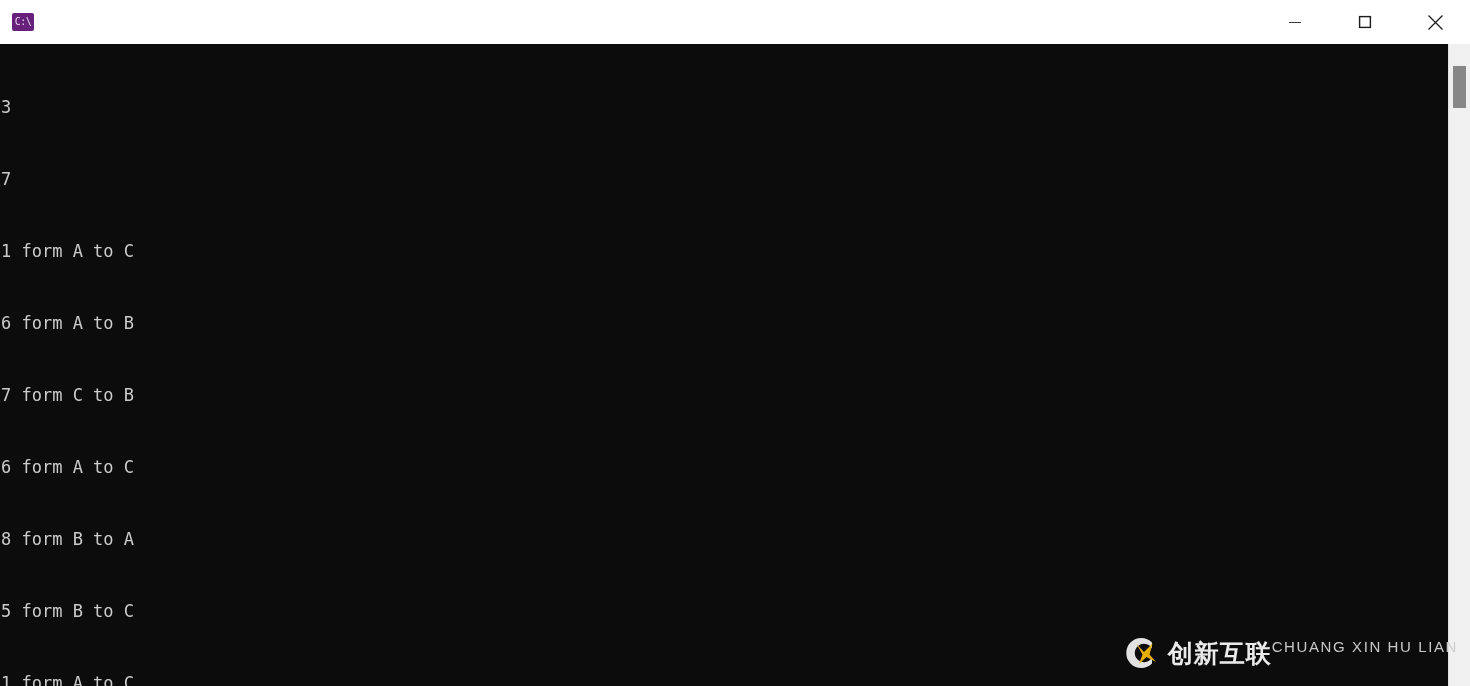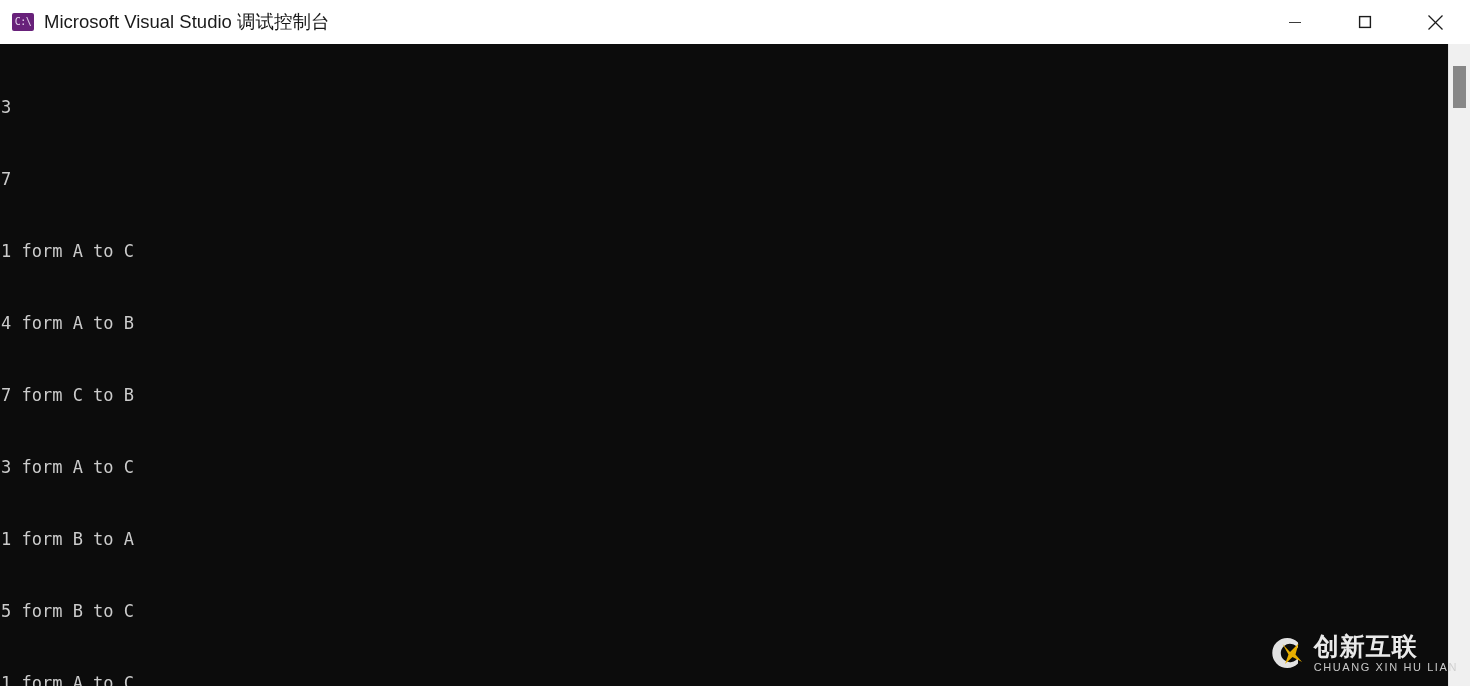--- a/index.html
+++ b/index.html
@@ -160,52 +160,51 @@
     user-select: none;
   }
   .wm-logo {
     width: 40px;
     height: 40px;
     flex: 0 0 auto;
     margin-right: 6px;
   }
   .wm-textwrap {
     display: flex;
-    flex-direction: column;
+    flex-direction: row;
     justify-content: center;
     line-height: 1;
   }
   .wm-cn {
     font-family: "Liberation Sans", sans-serif;
     font-size: 25px;
     font-weight: bold;
     color: #f2f2f2;
     letter-spacing: 1px;
     line-height: 27px;
   }
   .wm-py {
     font-family: "Liberation Sans", sans-serif;
-    font-size: 11px;
+    font-size: 15px;
     color: #cfcfcf;
     letter-spacing: 1.6px;
     line-height: 12px;
     margin-top: 1px;
   }
 </style>
 </head>
 <body>
 
 <div class="window">
 
   <div class="titlebar">
     <div class="title-left">
       <div class="app-icon">
         <span class="glyph">C:\</span>
       </div>
-      <div class="title-text">Microsoft Visual Studio 调试控制台</div>
     </div>
 
     <div class="titlebar-spacer"></div>
 
     <div class="win-controls">
       <button class="win-btn wide">
         <span>
           <svg width="14" height="14" viewBox="0 0 14 14">
             <line x1="1" y1="7.5" x2="13" y2="7.5" stroke="#3b3b3b" stroke-width="1.2"></line>
           </svg>
@@ -227,24 +226,24 @@
         </span>
       </button>
     </div>
   </div>
 
   <div class="console">
     <div class="console-text">
       <div class="console-line">3</div>
       <div class="console-line">7</div>
       <div class="console-line">1 form A to C</div>
-      <div class="console-line">4 form A to B</div>
+      <div class="console-line">6 form A to B</div>
       <div class="console-line">7 form C to B</div>
-      <div class="console-line">3 form A to C</div>
-      <div class="console-line">1 form B to A</div>
+      <div class="console-line">6 form A to C</div>
+      <div class="console-line">8 form B to A</div>
       <div class="console-line">5 form B to C</div>
       <div class="console-line">1 form A to C</div>
       
       
       
     </div>
   </div>
 
   <div class="scrollbar">
     <div class="scrollbar-thumb"></div>

